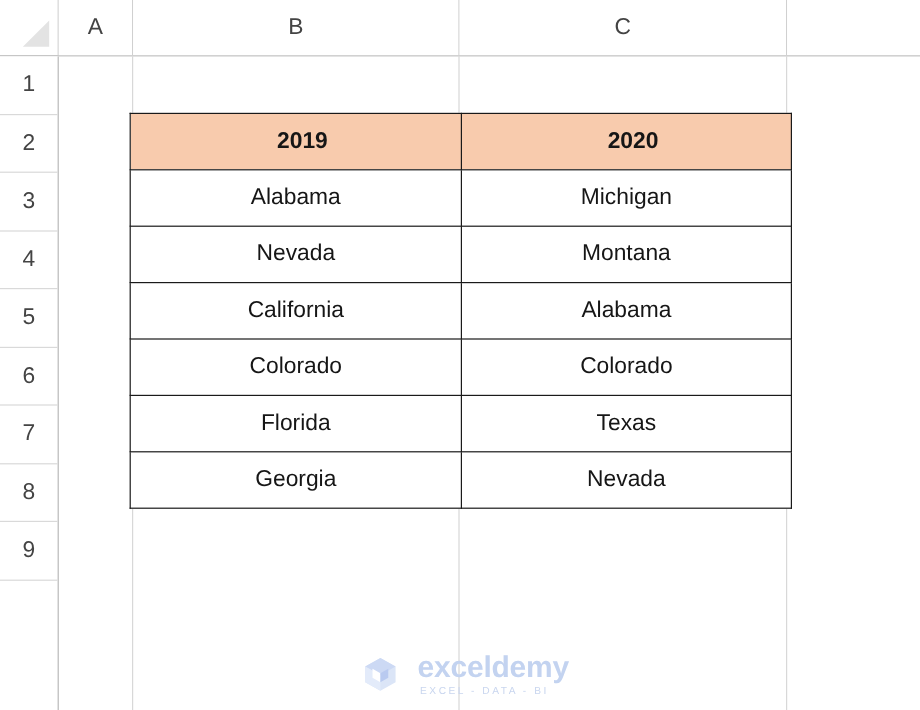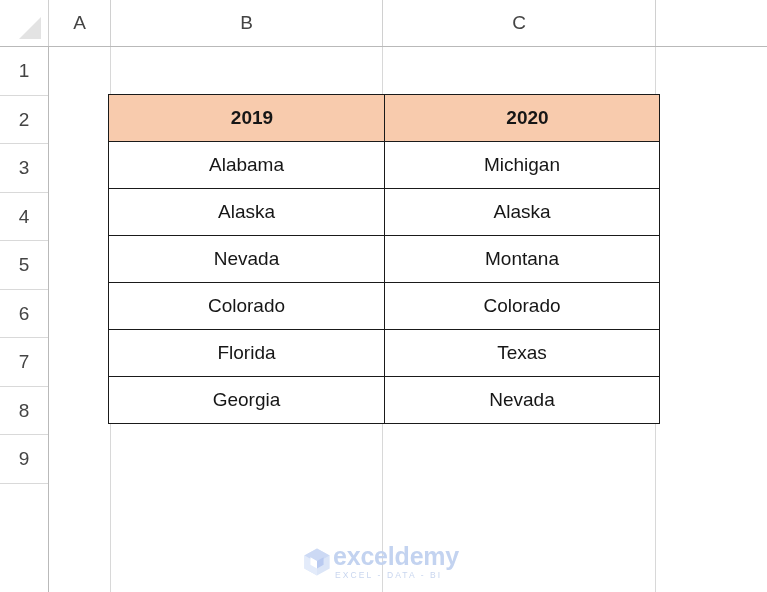--- a/index.html
+++ b/index.html
@@ -137,21 +137,21 @@
   #data-table col.c1 { width: 276px; }
   #data-table col.c2 { width: 275px; }
 
   
   .watermark {
     position: absolute;
     left: 302px;
     top: 544px;
     display: flex;
     align-items: center;
-    gap: 1px;
+    gap: 16px;
     user-select: none;
   }
   .wm-logo {
     width: 30px;
     height: 30px;
     flex: 0 0 auto;
   }
   .wm-text-wrap {
     display: flex;
     flex-direction: column;
@@ -213,26 +213,26 @@
         <th>2019</th>
         <th>2020</th>
       </tr>
     </thead>
     <tbody id="table-body">
         <tr>
           <td>Alabama</td>
           <td>Michigan</td>
         </tr>
         <tr>
-          <td>Alaska</td>
-          <td>Alaska</td>
-        </tr>
-        <tr>
           <td>Nevada</td>
           <td>Montana</td>
+        </tr>
+        <tr>
+          <td>California</td>
+          <td>Alabama</td>
         </tr>
         <tr>
           <td>Colorado</td>
           <td>Colorado</td>
         </tr>
         <tr>
           <td>Florida</td>
           <td>Texas</td>
         </tr>
         <tr>

